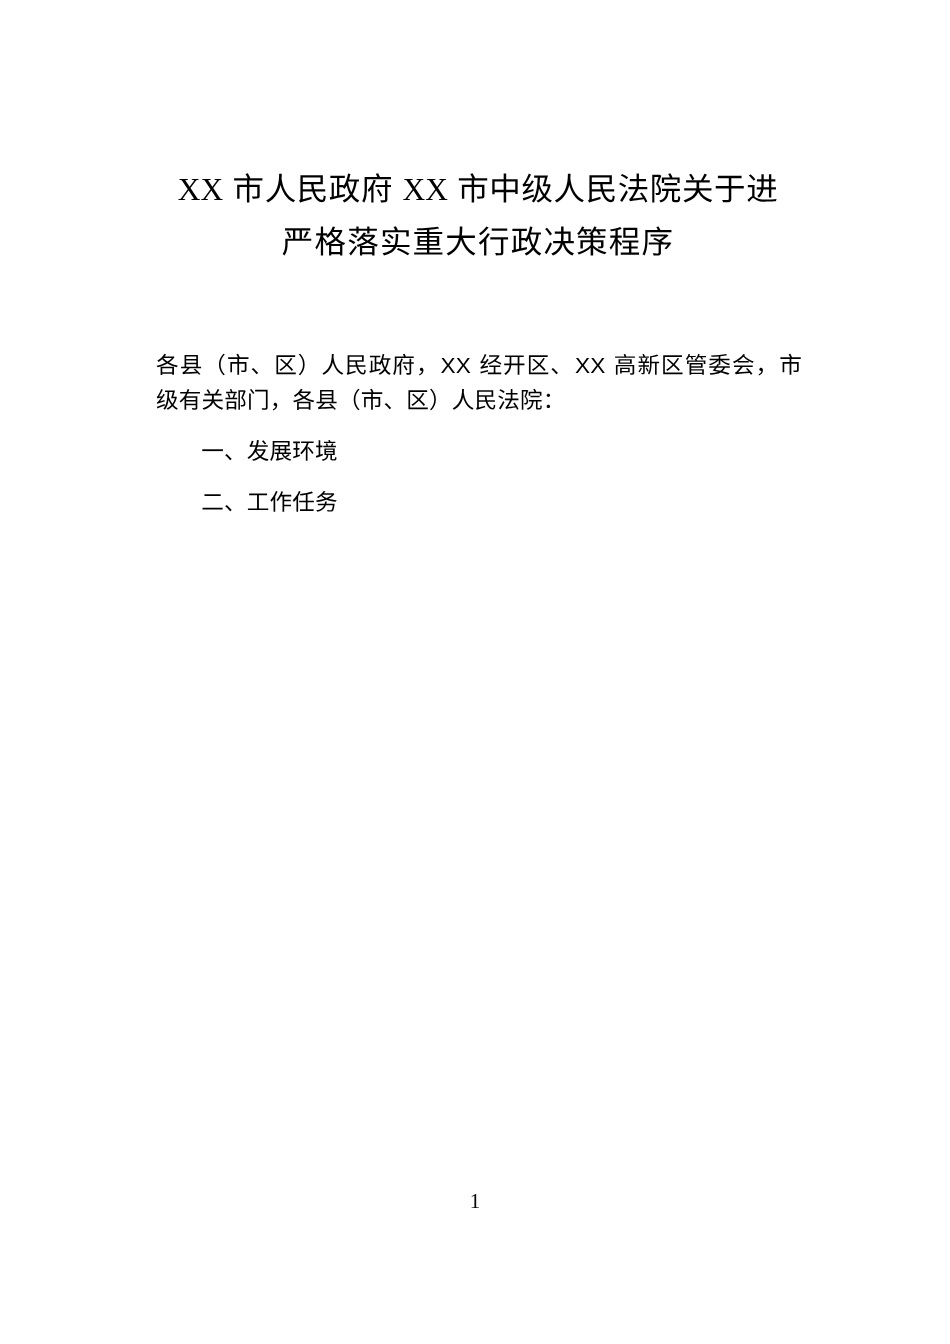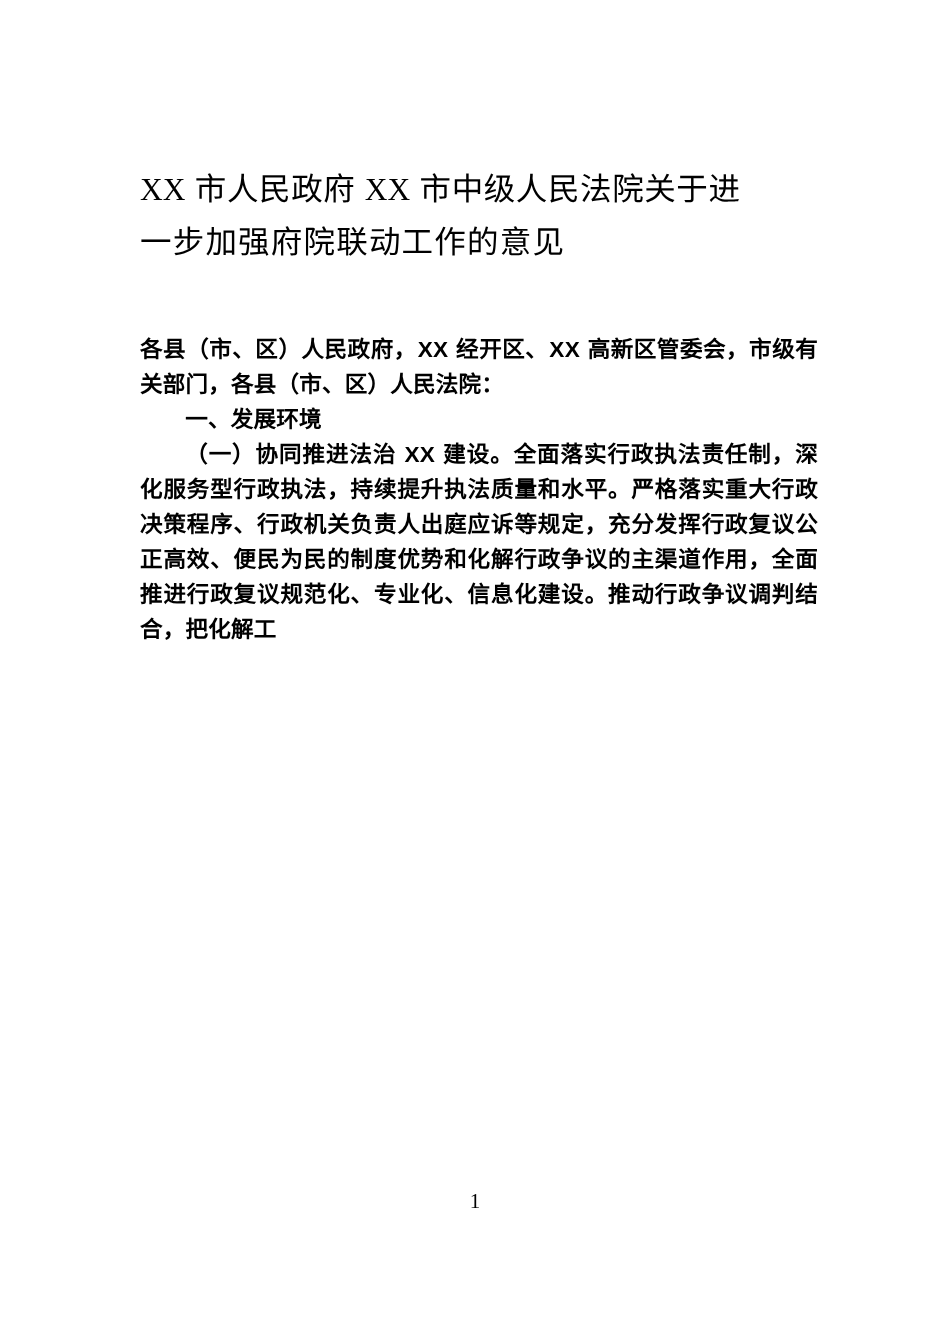--- a/index.html
+++ b/index.html
@@ -21,20 +21,21 @@
     color: #000000;
     -webkit-font-smoothing: antialiased;
   }
 
   
   .doc-title {
     position: absolute;
     left: 140px;
     top: 163px;
     width: 676px;
+    text-align: center;
     font-size: 31.5px;
     line-height: 52px;
     letter-spacing: 0.6px;
     font-weight: 400;
     color: #000;
   }
   .doc-title .tline {
     display: block;
     white-space: nowrap;
   }
@@ -54,26 +55,25 @@
     width: 678px;
     font-size: 22.6px;
     line-height: 35px;
     text-align: justify;
     text-justify: inter-character;
     letter-spacing: 0.15px;
     color: #000;
   }
 
   .para {
-    margin: 0;
+    margin: 16px;
     text-align: justify;
     text-justify: inter-character;
     text-align-last: left;
     word-break: break-all;
-    font-weight: bold;
   }
   .para.indent {
     text-indent: 2em;
   }
   .para.noindent {
     text-indent: 0;
   }
 
   
   .body-block .lat {
@@ -95,24 +95,24 @@
     color: #000;
   }
 </style>
 </head>
 <body>
 
 <div class="page">
 
   <div class="doc-title">
     <span class="tline tline-1"><span class="lat">XX</span> 市人民政府 <span class="lat">XX</span> 市中级人民法院关于进</span>
-    <span class="tline tline-2">一步加强府院联动工作的意见</span>
+    <span class="tline tline-2">严格落实重大行政决策程序</span>
   </div>
 
   <div class="body-block">
     <p class="para noindent">各县（市、区）人民政府，<span class="lat">XX</span> 经开区、<span class="lat">XX</span> 高新区管委会，市级有关部门，各县（市、区）人民法院：</p>
     <p class="para indent">一、发展环境</p>
-    <p class="para indent">（一）协同推进法治 <span class="lat">XX</span> 建设。全面落实行政执法责任制，深化服务型行政执法，持续提升执法质量和水平。严格落实重大行政决策程序、行政机关负责人出庭应诉等规定，充分发挥行政复议公正高效、便民为民的制度优势和化解行政争议的主渠道作用，全面推进行政复议规范化、专业化、信息化建设。推动行政争议调判结合，把化解工</p>
+    <p class="para indent">二、工作任务</p>
   </div>
 
   <div class="page-number">1</div>
 
 </div>
 
 </body></html>

